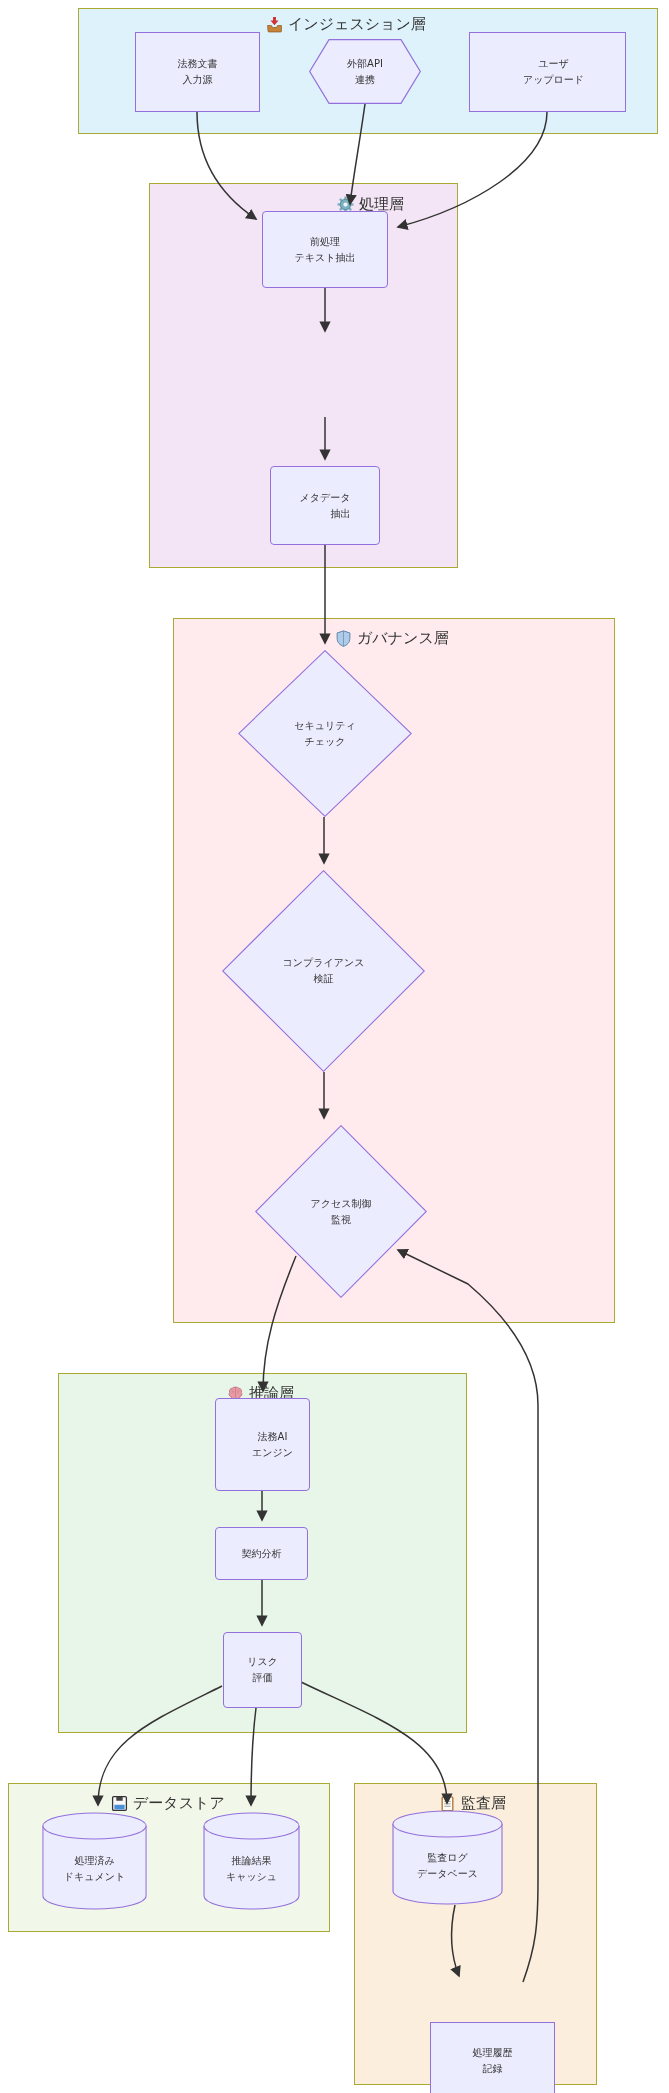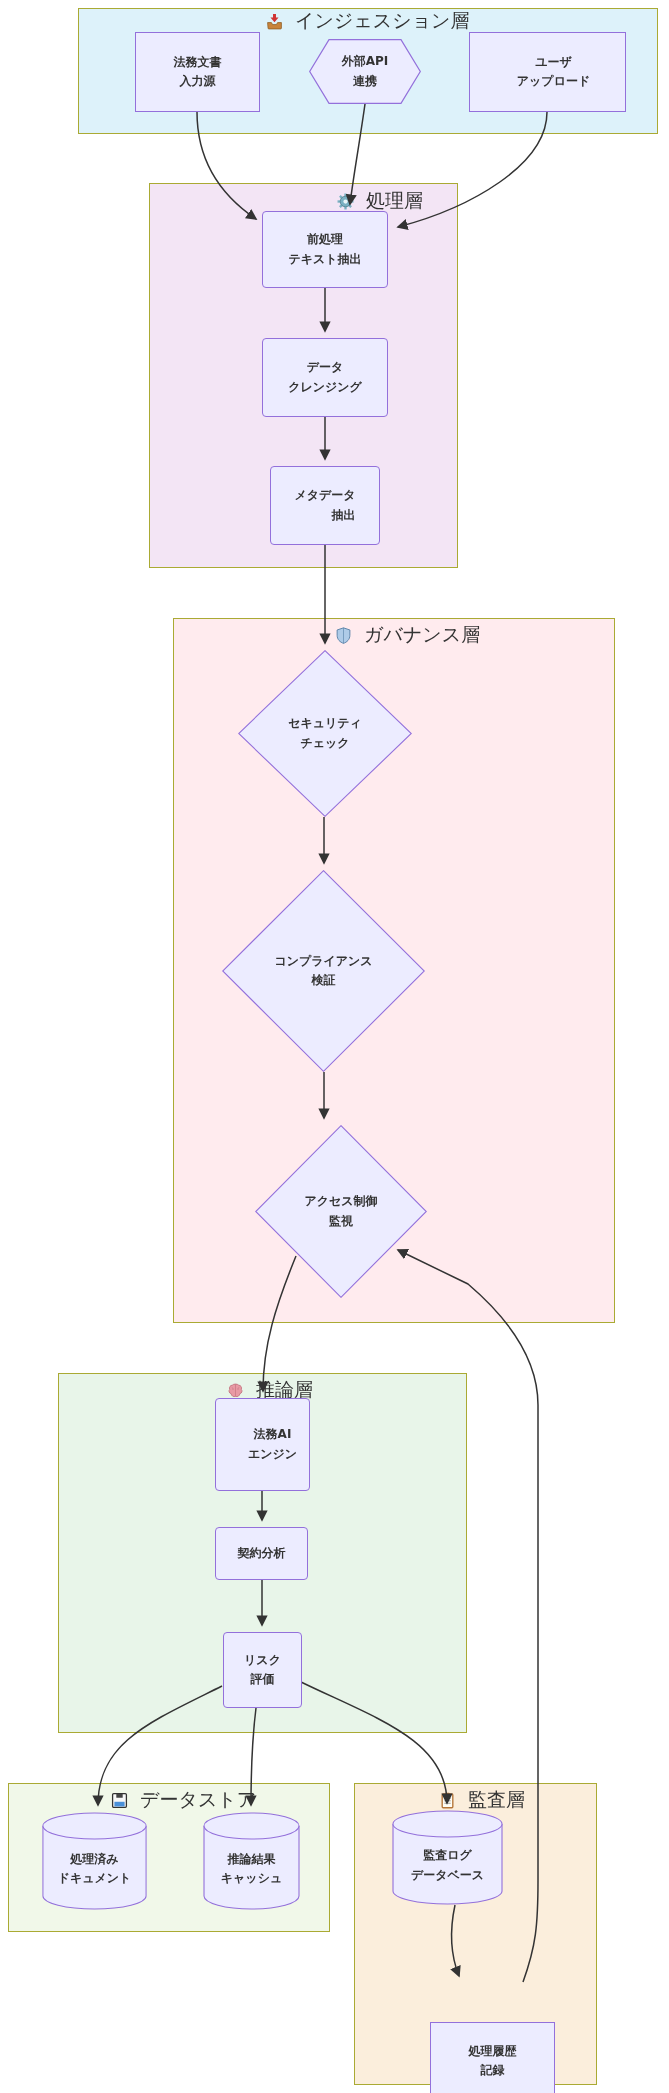--- a/index.html
+++ b/index.html
@@ -7,27 +7,27 @@
   #canvas{position:relative;width:669px;height:2093px;background:#fff;overflow:hidden;}
 
   .subgraph{position:absolute;border:1px solid #aaaa33;z-index:1;box-sizing:border-box;}
   .sg-ingestion{background:#ddf2fa;}
   .sg-processing{background:#f3e5f5;}
   .sg-governance{background:#ffebee;}
   .sg-inference{background:#e8f5e9;}
   .sg-datastore{background:#f1f8e9;}
   .sg-audit{background:#fbeedc;}
 
-  .sg-title{position:absolute;z-index:2;display:flex;align-items:center;gap:12px;
-    font-size:19px;color:#333;white-space:nowrap;}
+  .sg-title{position:absolute;z-index:2;display:flex;align-items:center;gap:5px;
+    font-size:15px;color:#333;white-space:nowrap;margin-top:7px;}
   .sg-title svg{display:block;}
 
   .node{position:absolute;z-index:10;box-sizing:border-box;display:flex;
     align-items:center;justify-content:center;text-align:center;}
-  .node-label{white-space:pre-line;font-size:12px;line-height:1.6;color:#333;z-index:3;font-weight:bold;}
+  .node-label{white-space:pre-line;font-size:10px;line-height:1.6;color:#333;z-index:3;}
   .rect-node{background:#ECECFF;border:1.3px solid #9370DB;}
   .rounded-node{background:#ECECFF;border:1.8px solid #9370DB;border-radius:4px;}
   .shape-node{background:transparent;}
   .shape-node > svg.shape{position:absolute;left:0;top:0;width:100%;height:100%;}
   .cyl-label{position:absolute;left:0;right:0;top:16px;bottom:0;display:flex;
     align-items:center;justify-content:center;}
 
   #edges{position:absolute;left:0;top:0;z-index:5;pointer-events:none;}
   #edges path.edge{fill:none;stroke:#333333;stroke-width:1.5px;}
 </style>
@@ -139,24 +139,20 @@
   <div class="node rect-node" style="left:469px;top:32px;width:157px;height:80px;padding-left:12px;">
     <div class="node-label">ユーザ
 アップロード</div>
   </div>
 
   <div class="node rounded-node" style="left:262px;top:211px;width:126px;height:77px;">
     <div class="node-label">前処理
 テキスト抽出</div>
   </div>
 
-  <div class="node rounded-node" style="left:262px;top:338px;width:126px;height:79px;">
-    <div class="node-label">データ
-クレンジング</div>
-  </div>
 
   <div class="node rounded-node" style="left:270px;top:466px;width:110px;height:79px;text-align:right;">
     <div class="node-label">メタデータ
 抽出</div>
   </div>
 
   <div class="node shape-node" style="left:238px;top:650px;width:174px;height:167px;">
     <svg class="shape" viewBox="0 0 174 167" preserveAspectRatio="none">
       <polygon points="87,0.7 173.3,83.5 87,166.3 0.7,83.5" fill="#ECECFF" stroke="#9370DB" stroke-width="1.1"></polygon>
     </svg>

